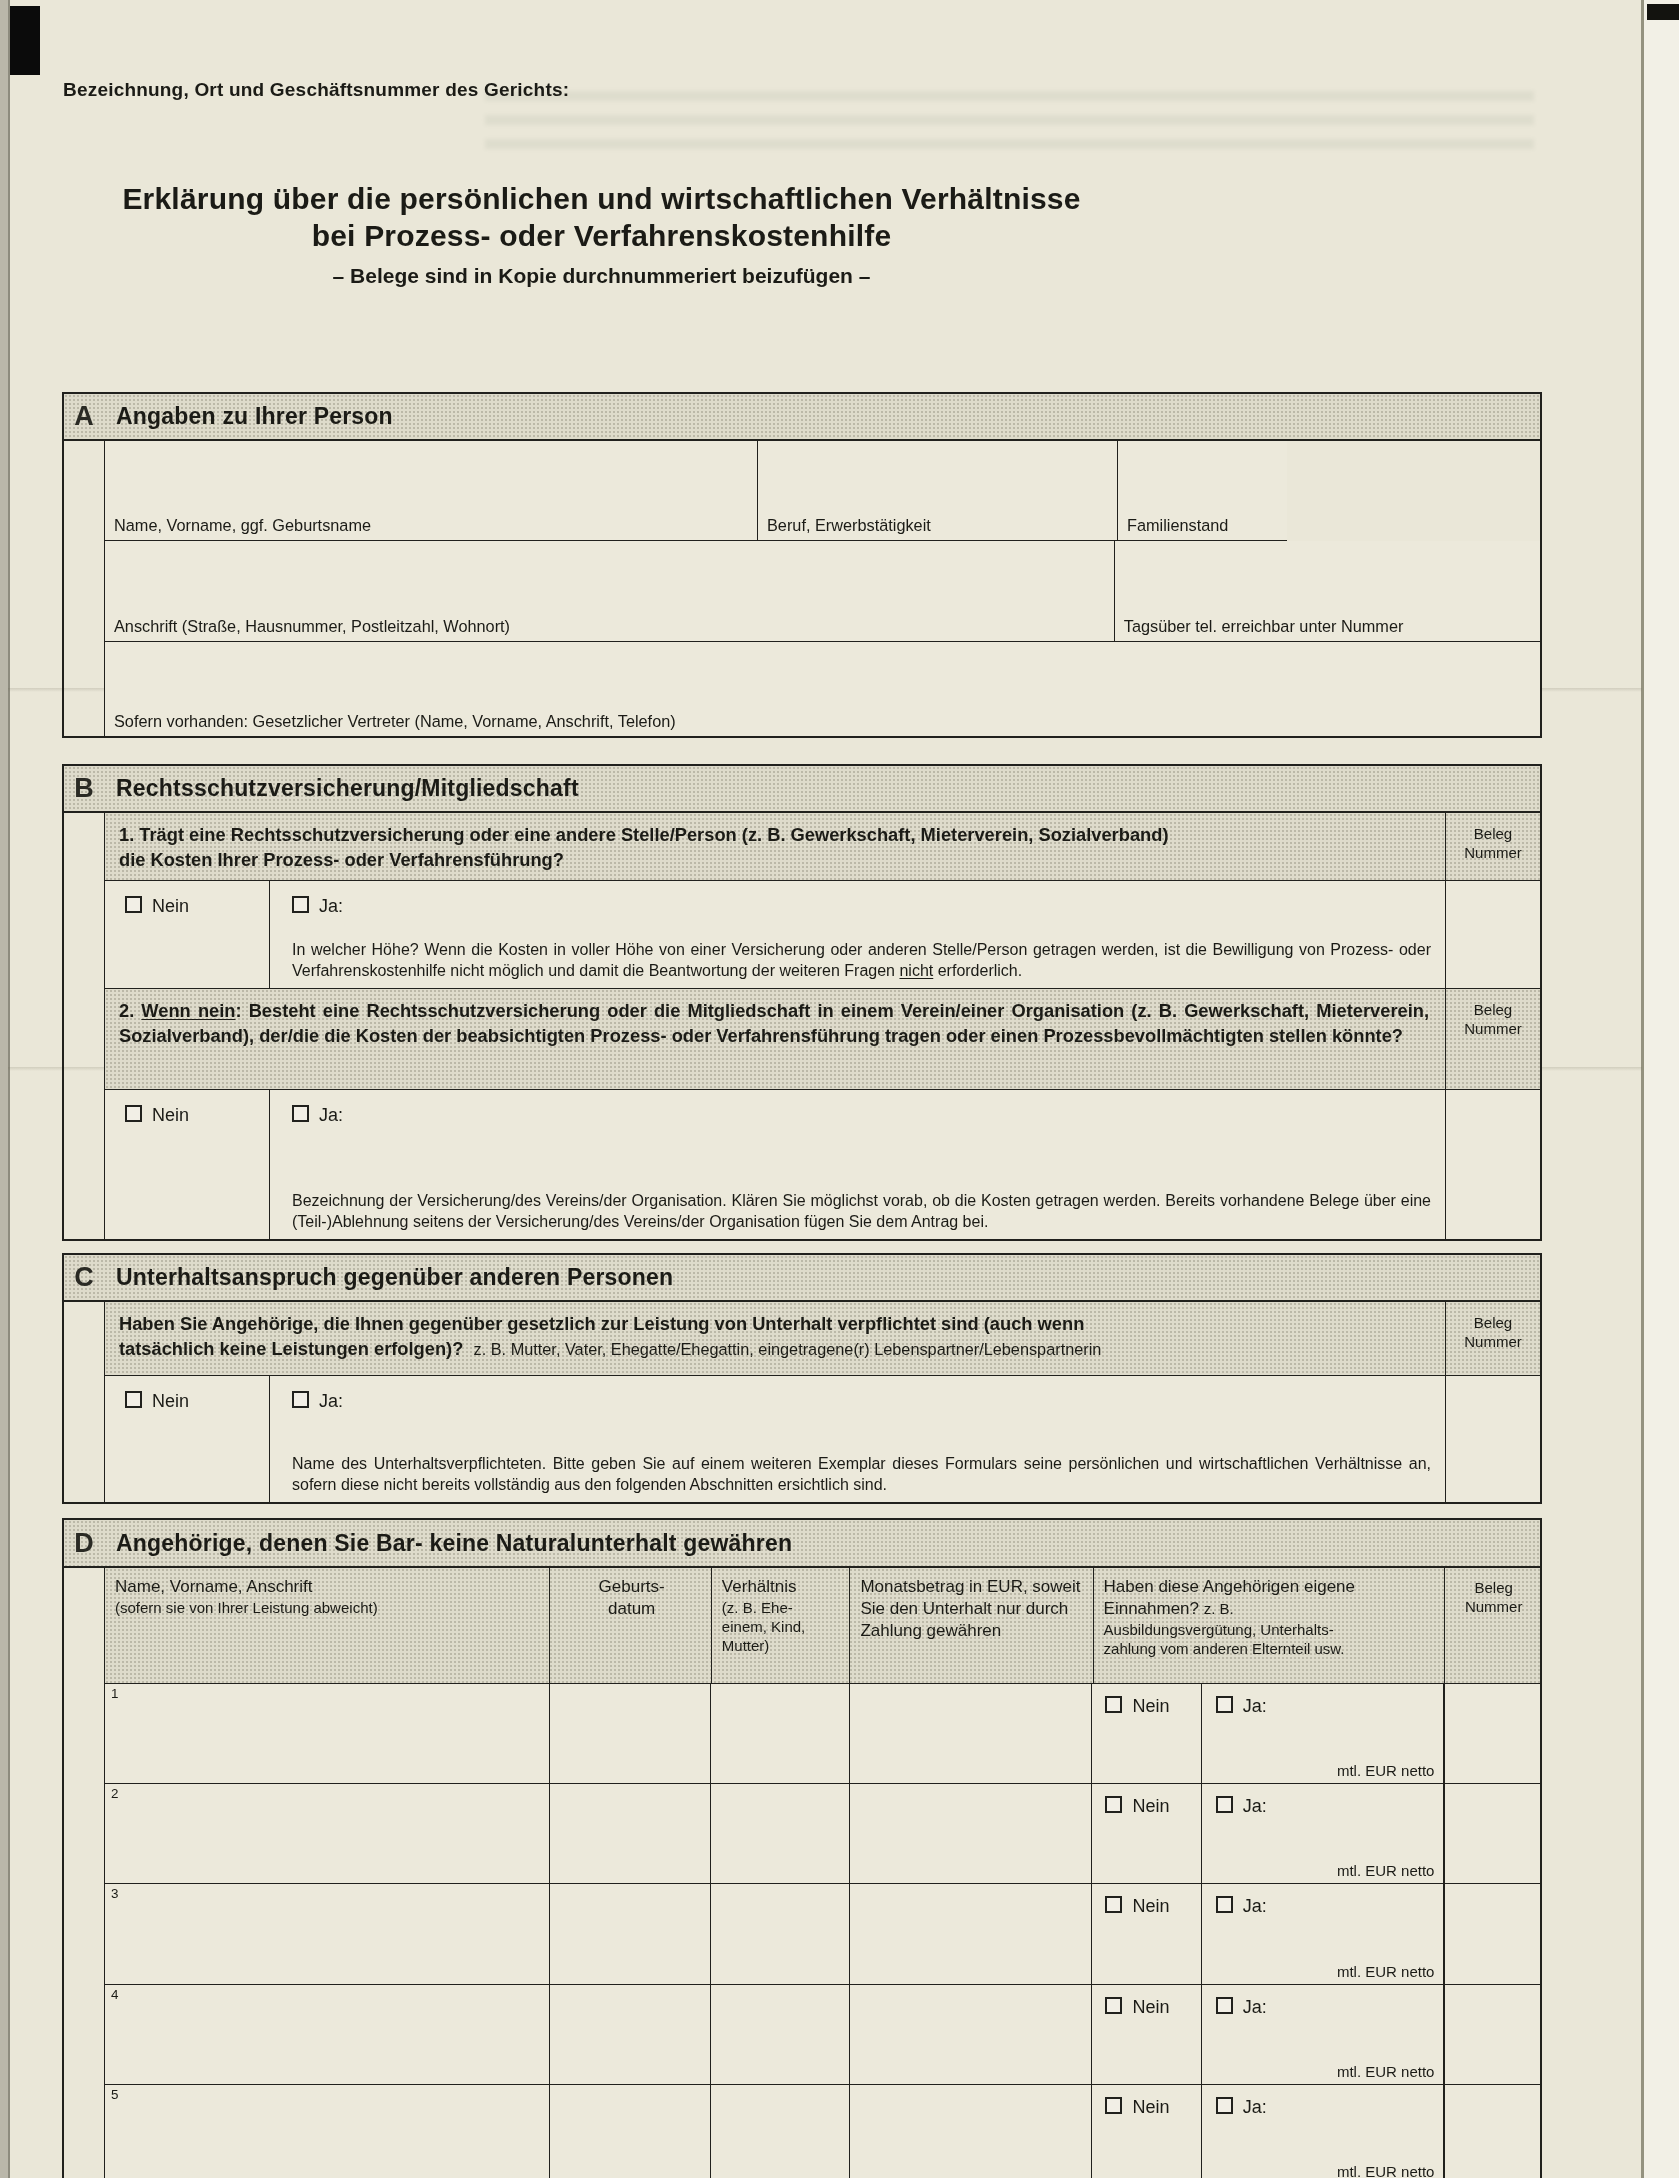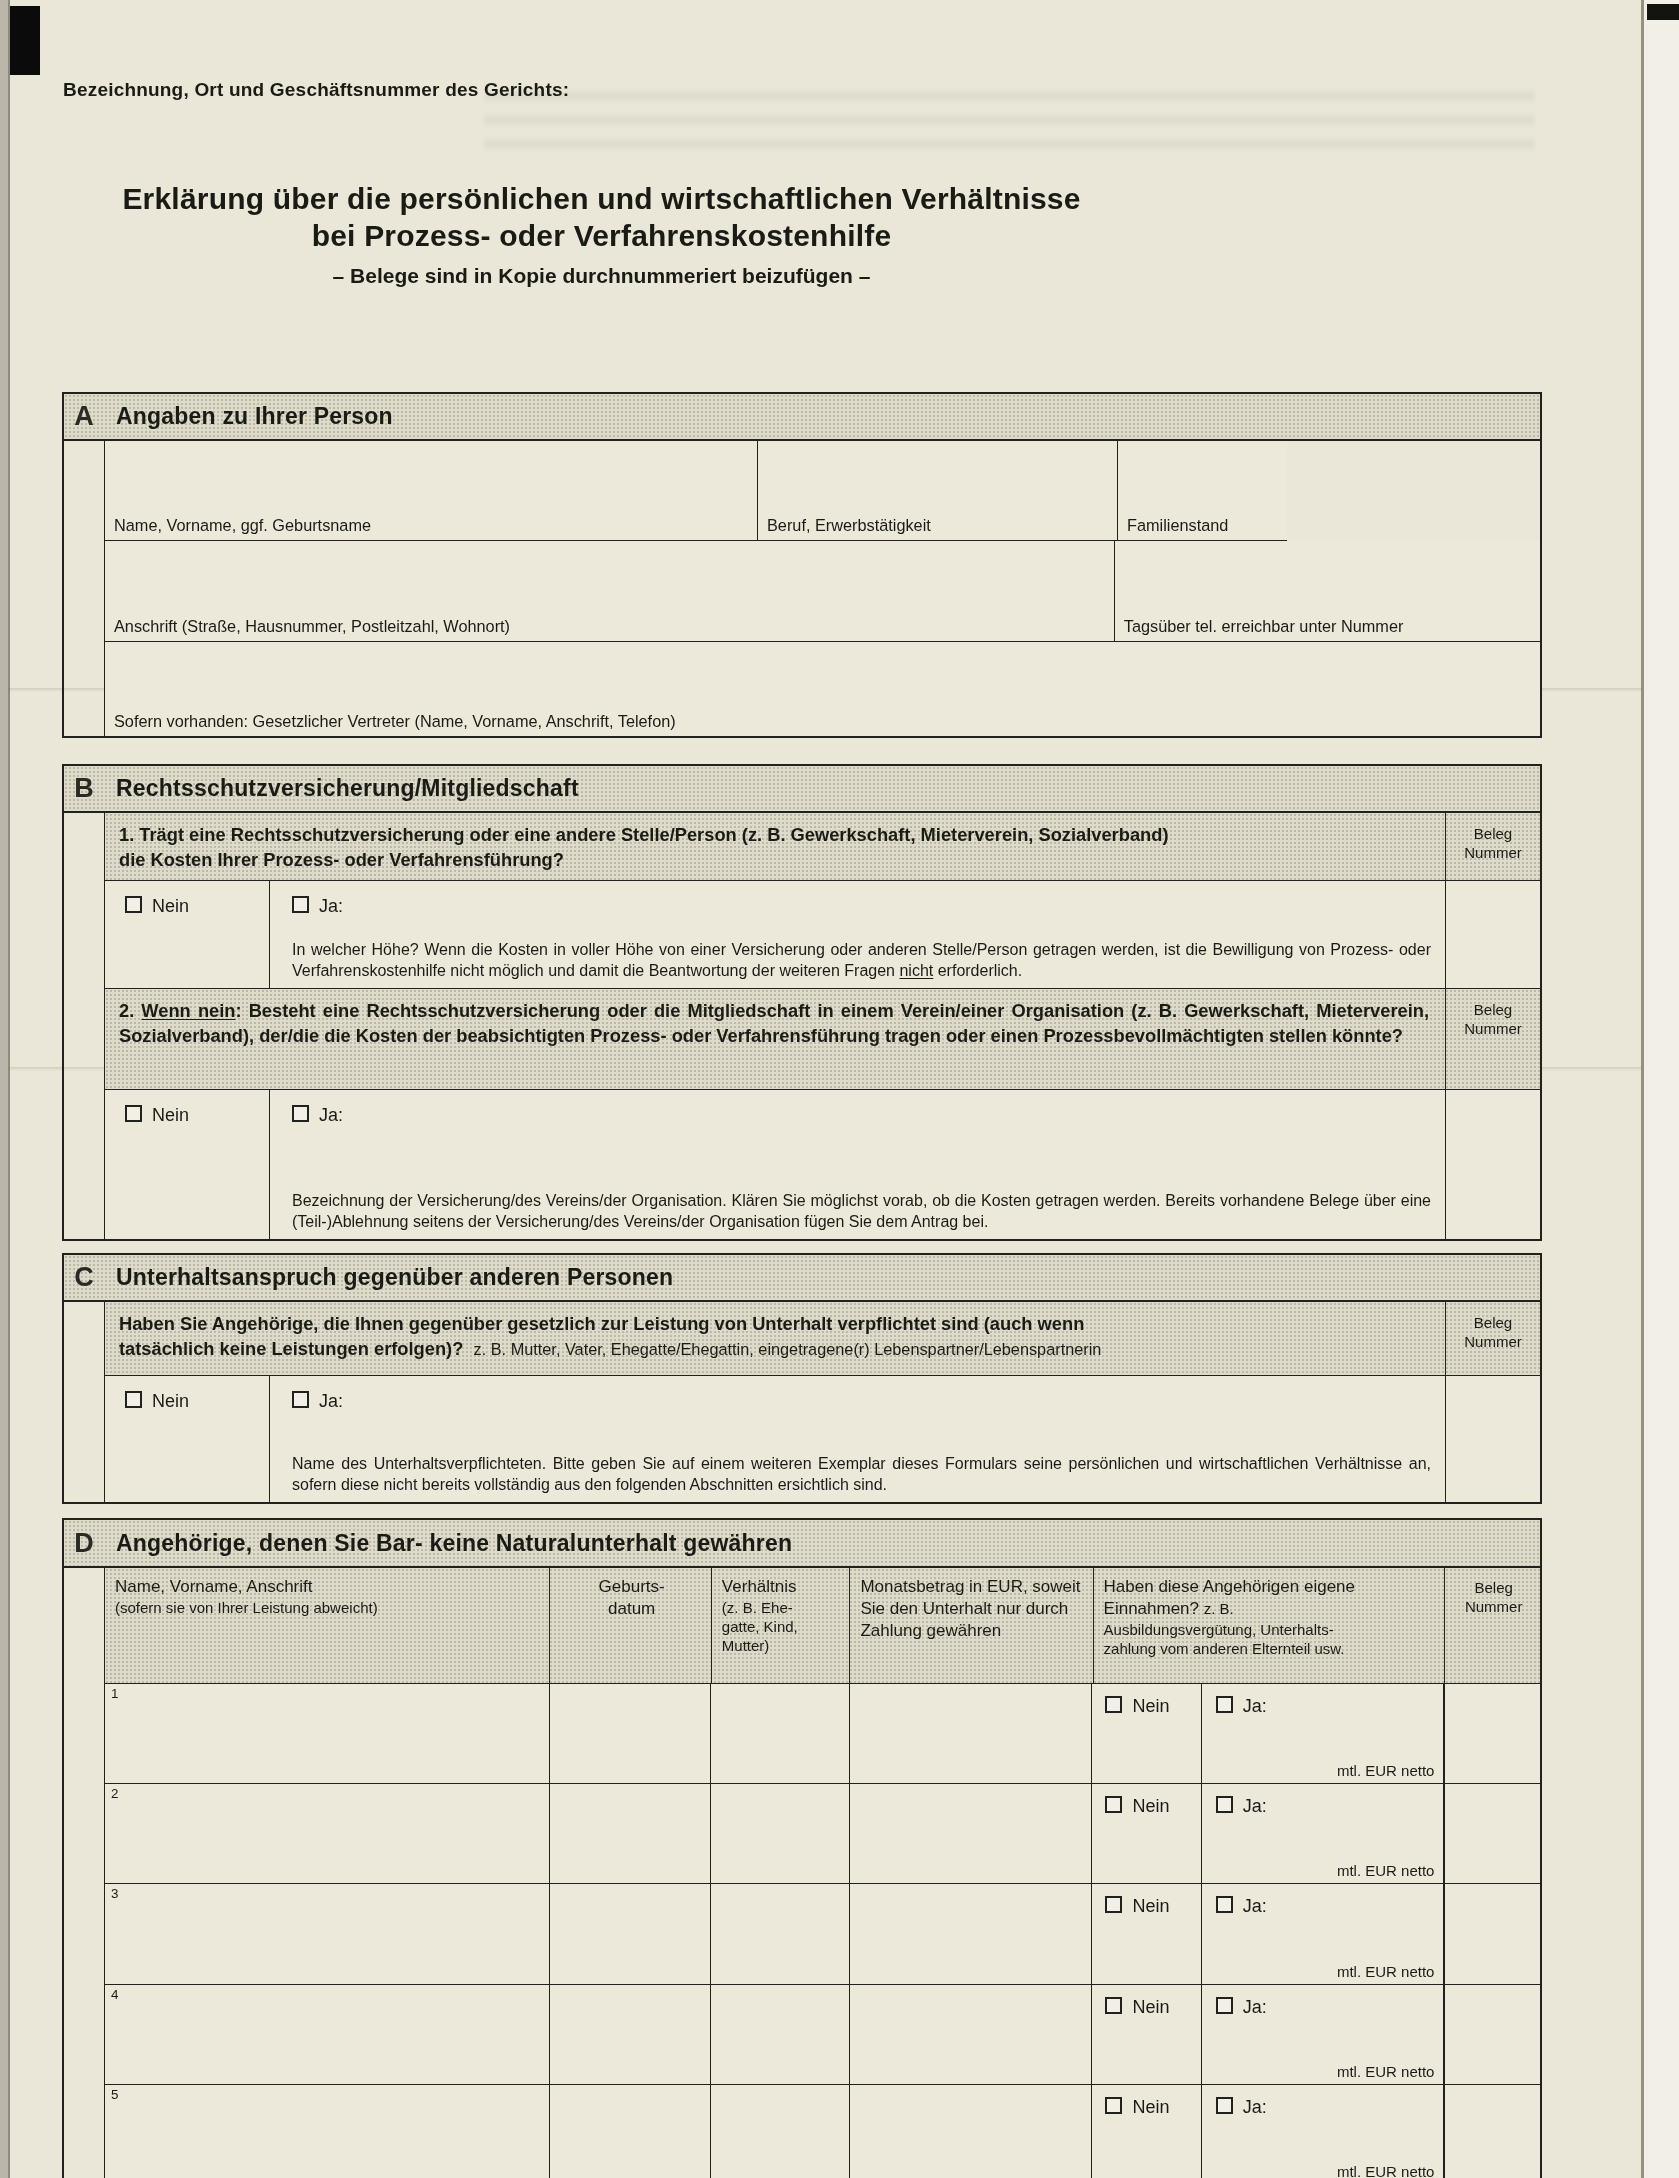--- a/index.html
+++ b/index.html
@@ -219,21 +219,21 @@
           <div>Name, Vorname, Anschrift</div>
           <div class="d-sub">(sofern sie von Ihrer Leistung abweicht)</div>
         </div>
         <div class="d-hcell w-geb">
           <div>Geburts-</div>
           <div>datum</div>
         </div>
         <div class="d-hcell w-verh">
           <div>Verhältnis</div>
           <div class="d-sub">(z. B. Ehe-</div>
-          <div class="d-sub">gatte, Kind,</div>
+          <div class="d-sub">einem, Kind,</div>
           <div class="d-sub">Mutter)</div>
         </div>
         <div class="d-hcell w-monat">Monatsbetrag in EUR, soweit Sie den Unterhalt nur durch Zahlung gewähren</div>
         <div class="d-hcell" style="width:353px;">
           <span>Haben diese Angehörigen eigene Einnahmen?</span> <span class="d-sub">z. B.</span>
           <div class="d-sub">Ausbildungsvergütung, Unterhalts-</div>
           <div class="d-sub">zahlung vom anderen Elternteil usw.</div>
         </div>
         <div class="d-hcell w-beleg last">
           <div>Beleg</div>

